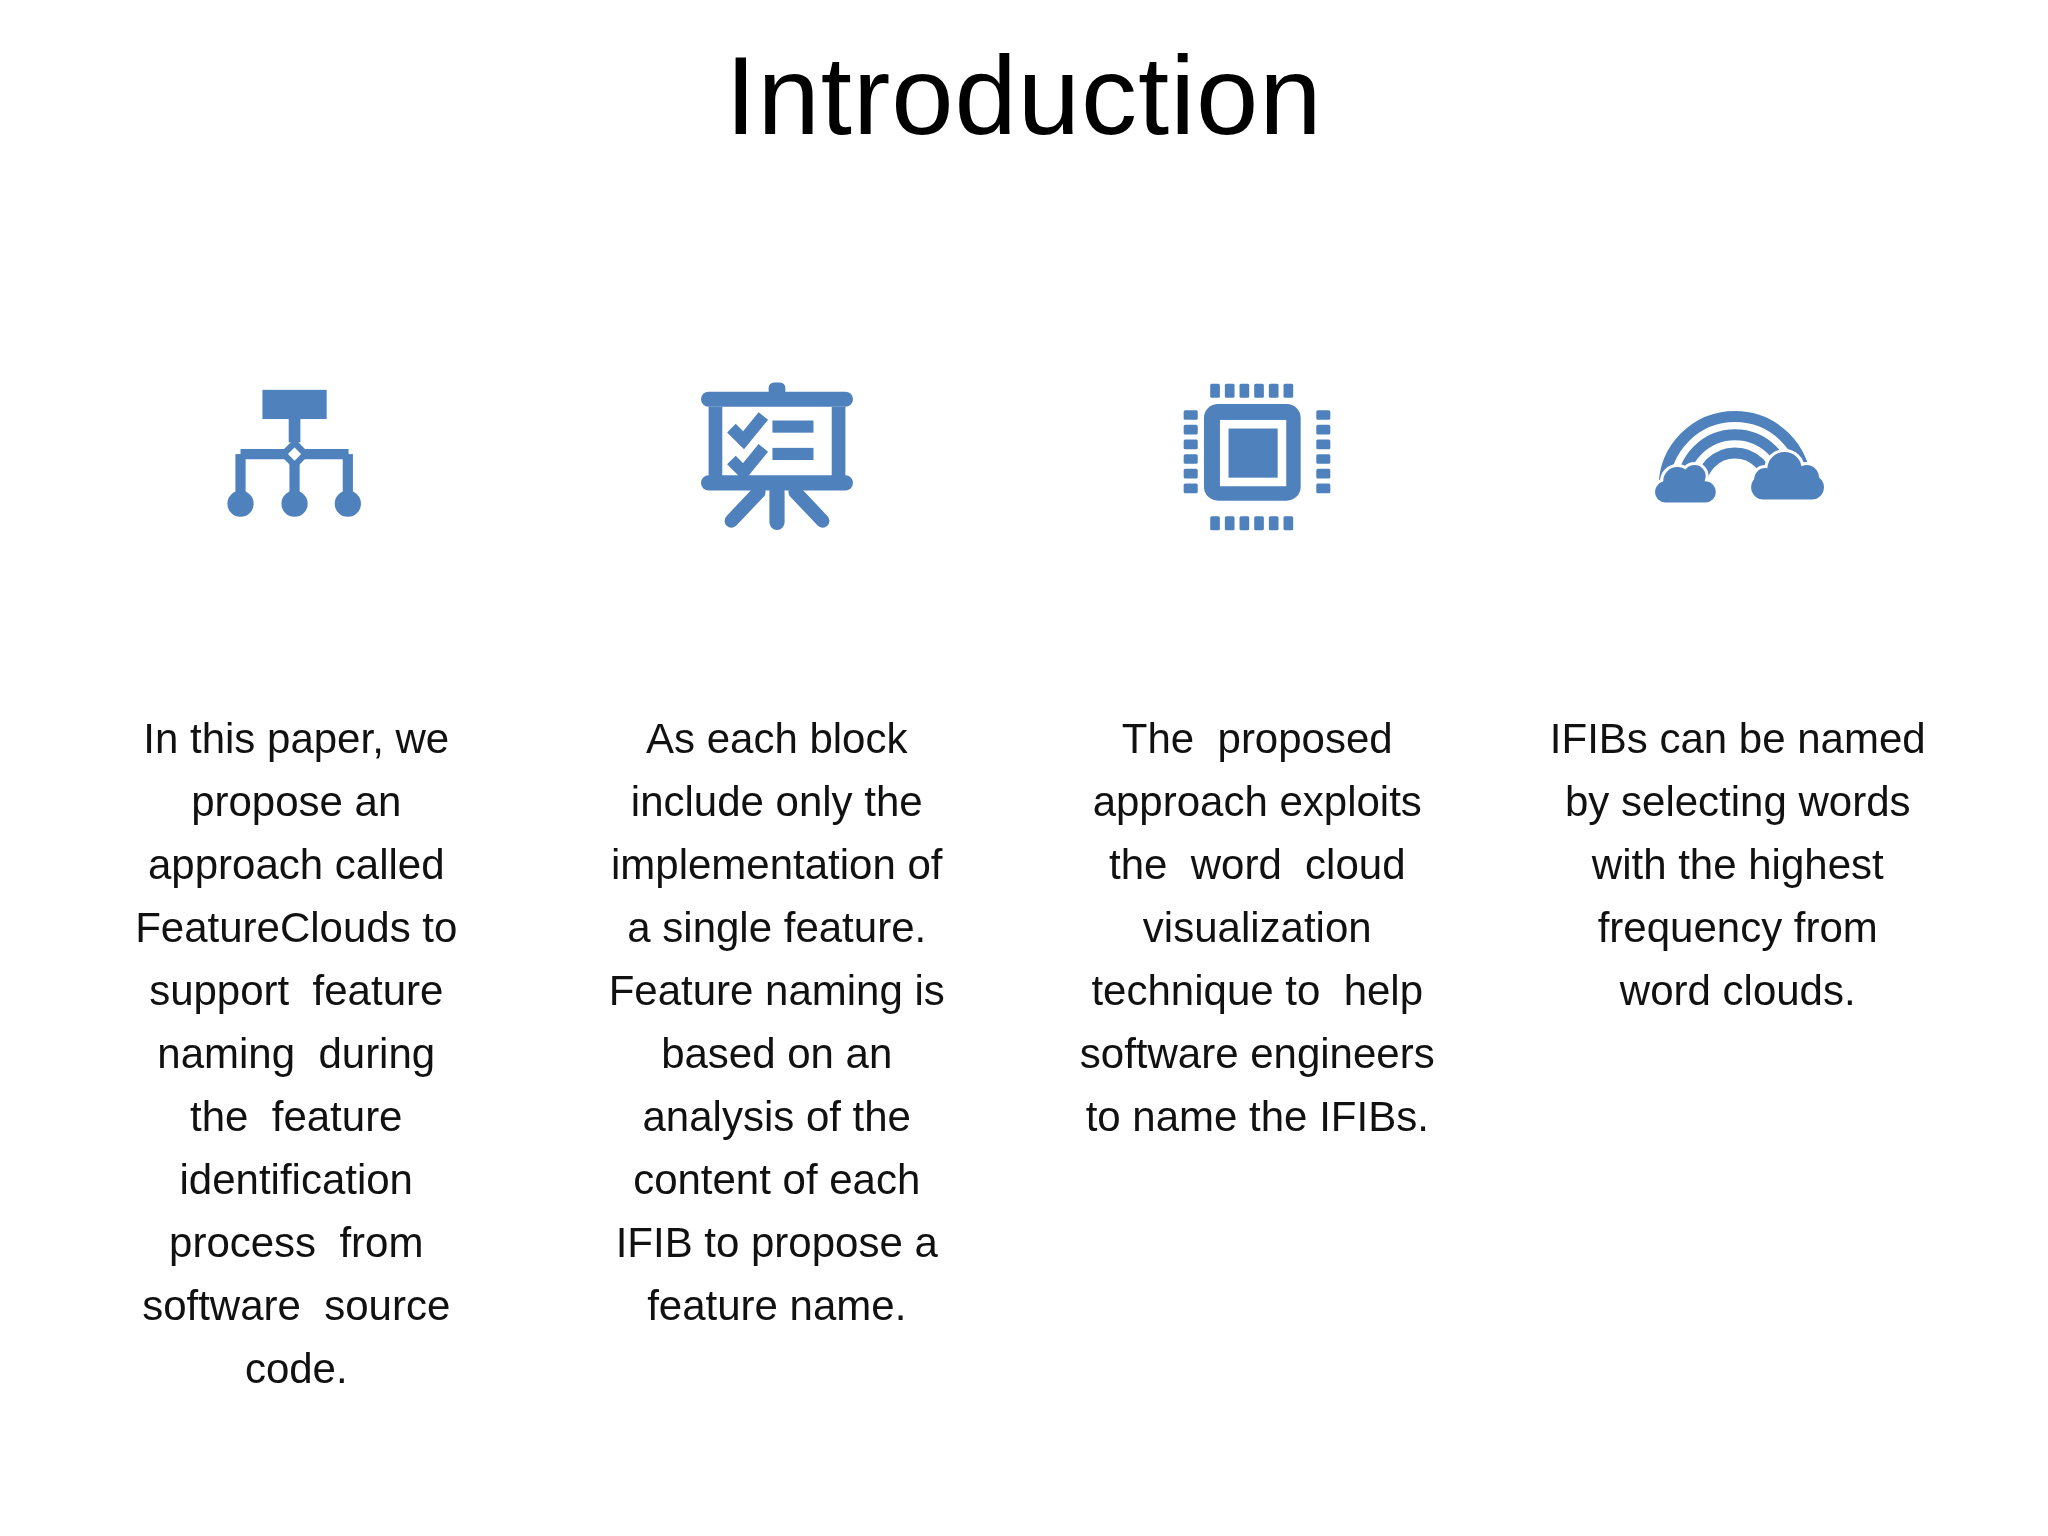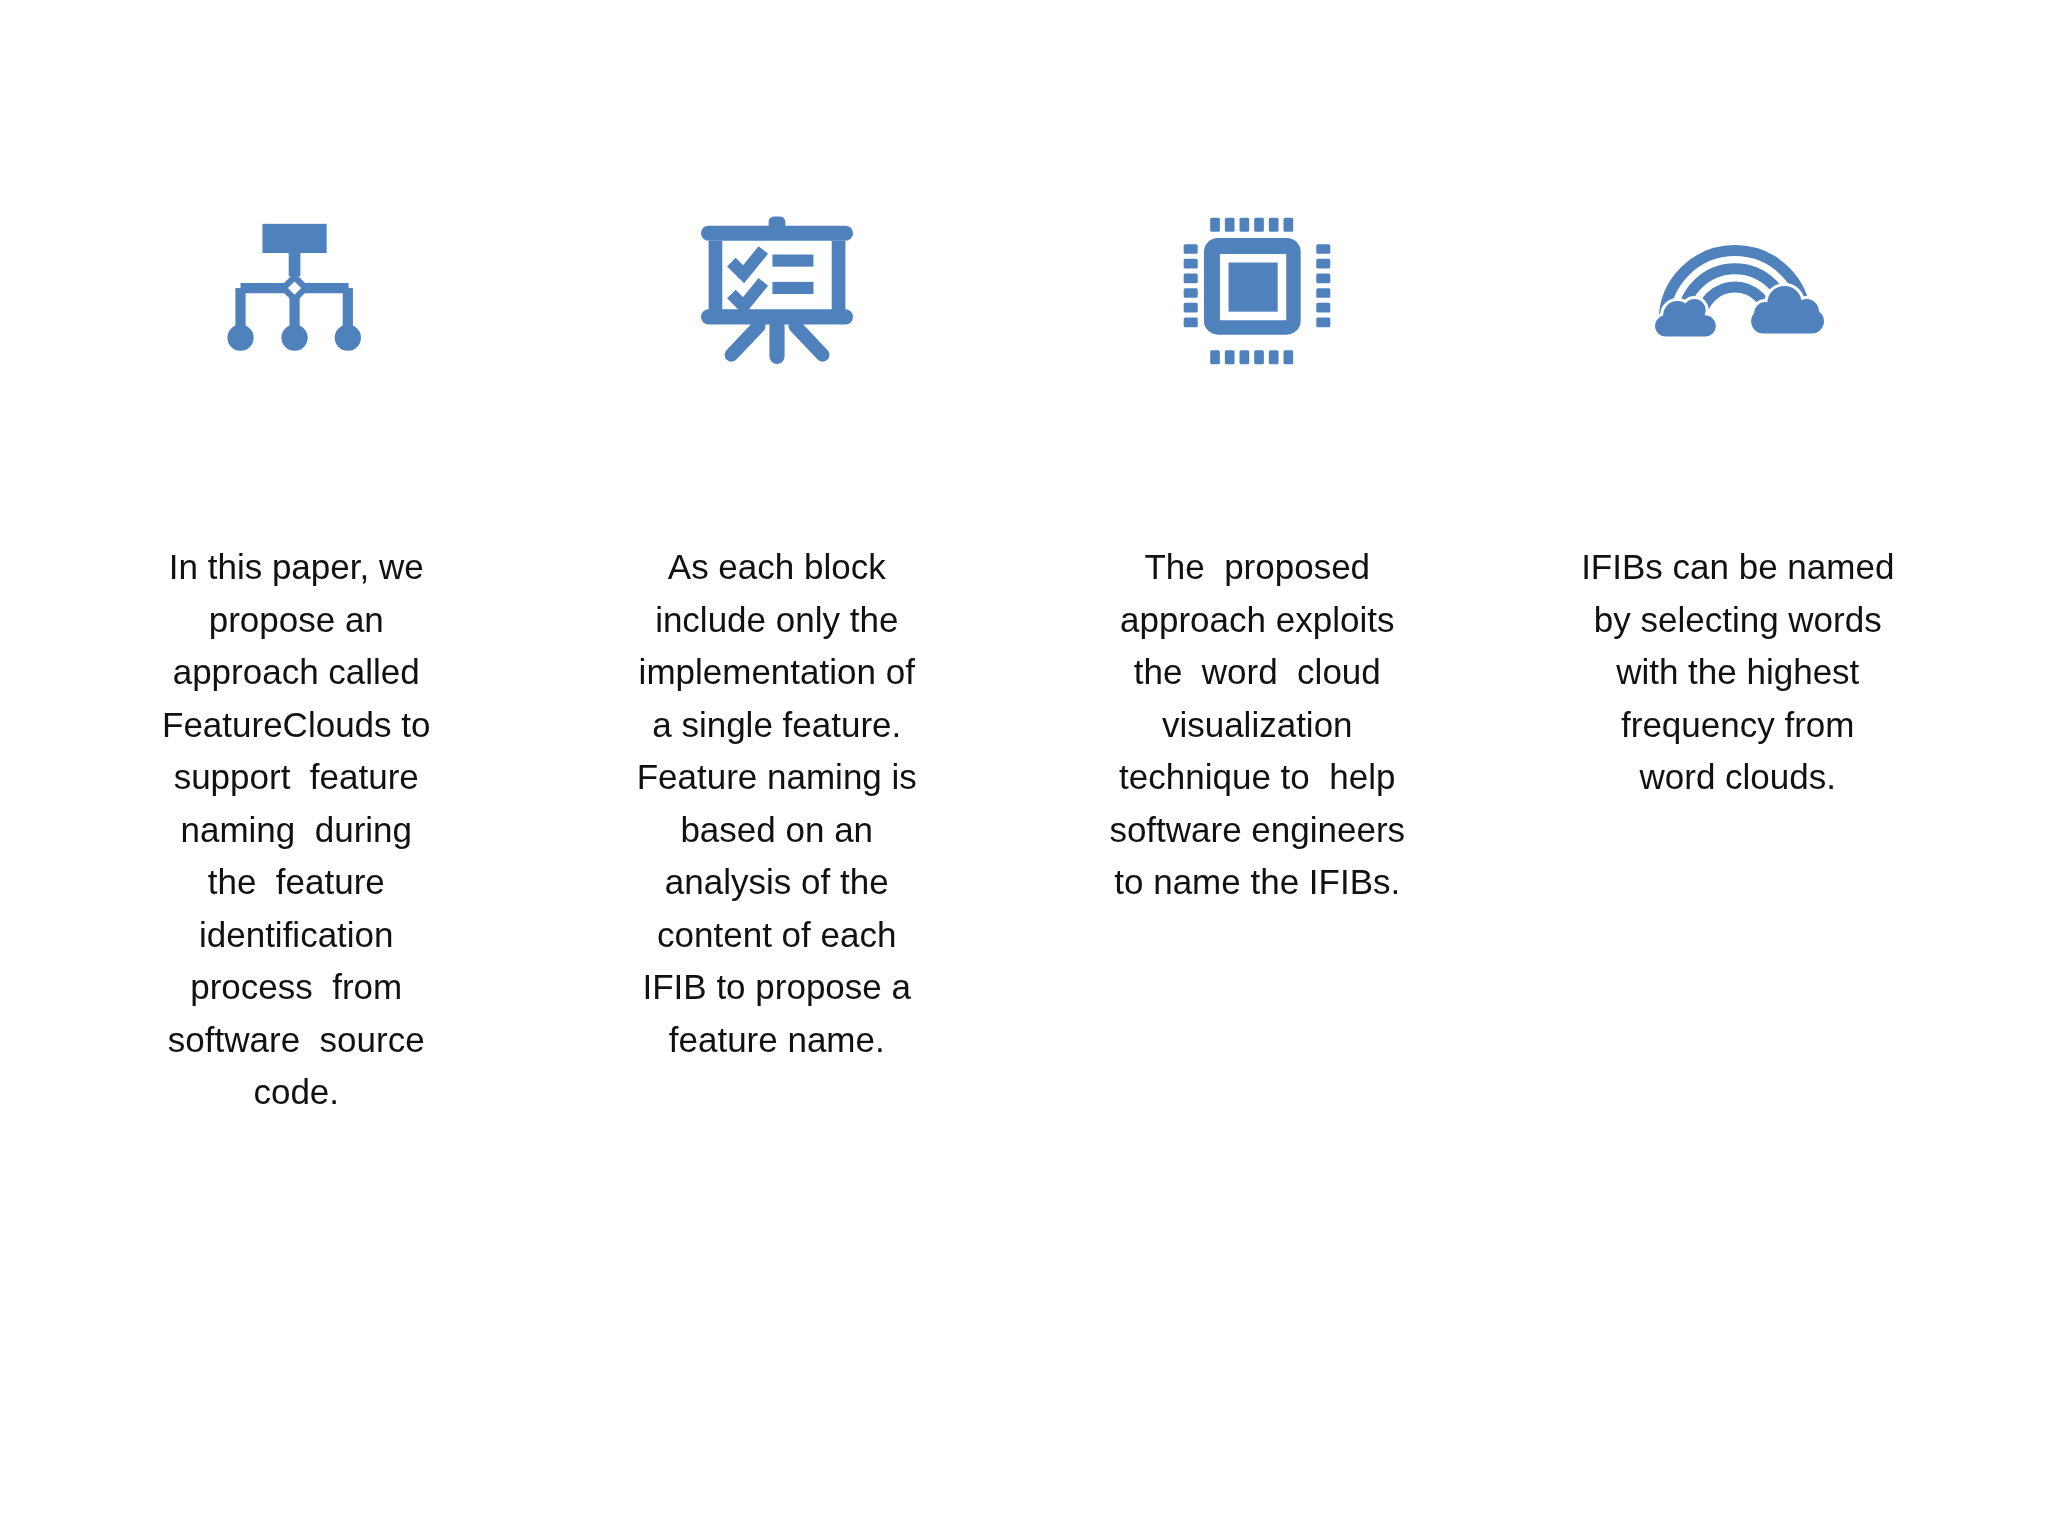--- a/index.html
+++ b/index.html
@@ -42,32 +42,33 @@
     min-width: 0;
   }
   .icon-box {
     height: 152px;
     display: flex;
     align-items: center;
     justify-content: center;
   }
   .col-text {
     margin: 174px 0 0 0;
-    font-size: 35px;
+    font-size: 42px;
     line-height: 1.5;
     text-align: center;
     white-space: pre-wrap;
     color: #111111;
   }
 </style>
 </head>
 <body>
 
 <div class="slide">
 
+  <h1 class="slide-title">Introduction</h1>
 
   <div class="columns">
 
     <section class="col">
       <div class="icon-box">
         <svg width="146" height="146" viewBox="0 0 100 100" style="color: rgb(79, 129, 189);">
           <rect x="27" y="4" width="44" height="20" fill="currentColor"></rect>
           <path d="M49 22 L49 40" stroke="currentColor" stroke-width="8" fill="none"></path>
           <path d="M12 48 L86 48" stroke="currentColor" stroke-width="7" fill="none"></path>
           <path d="M12 48 L12 74" stroke="currentColor" stroke-width="7" fill="none"></path>

